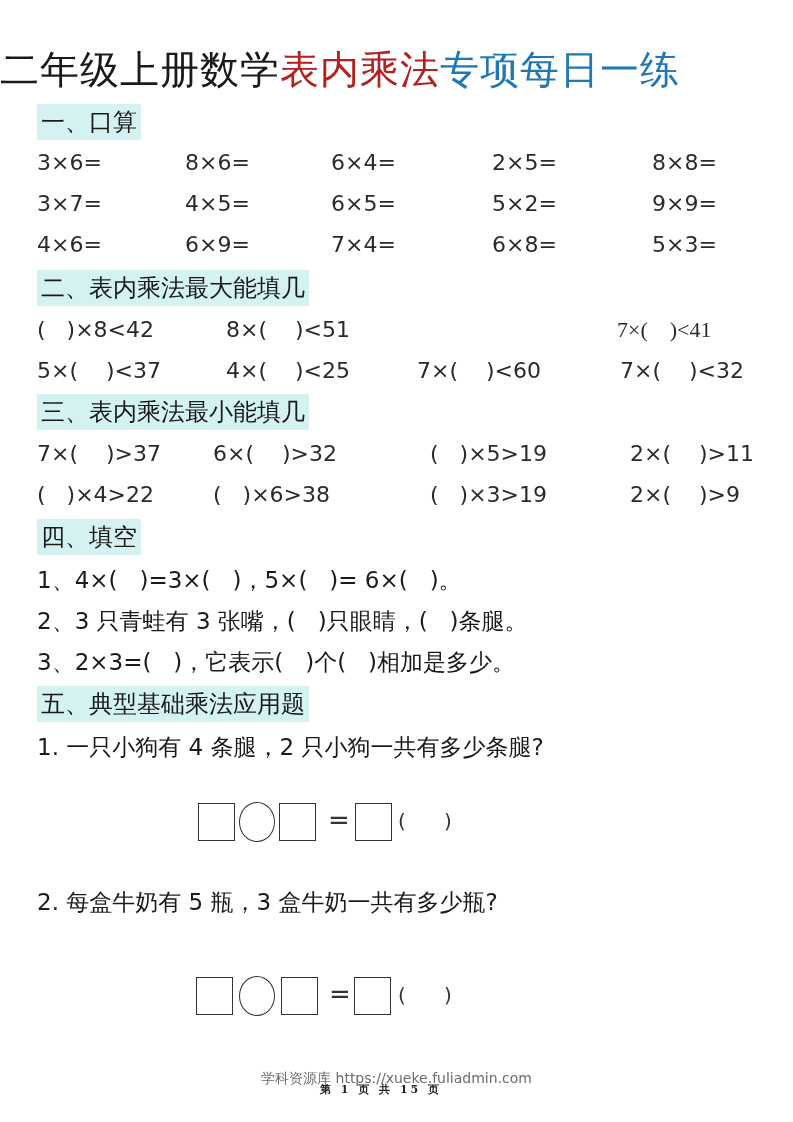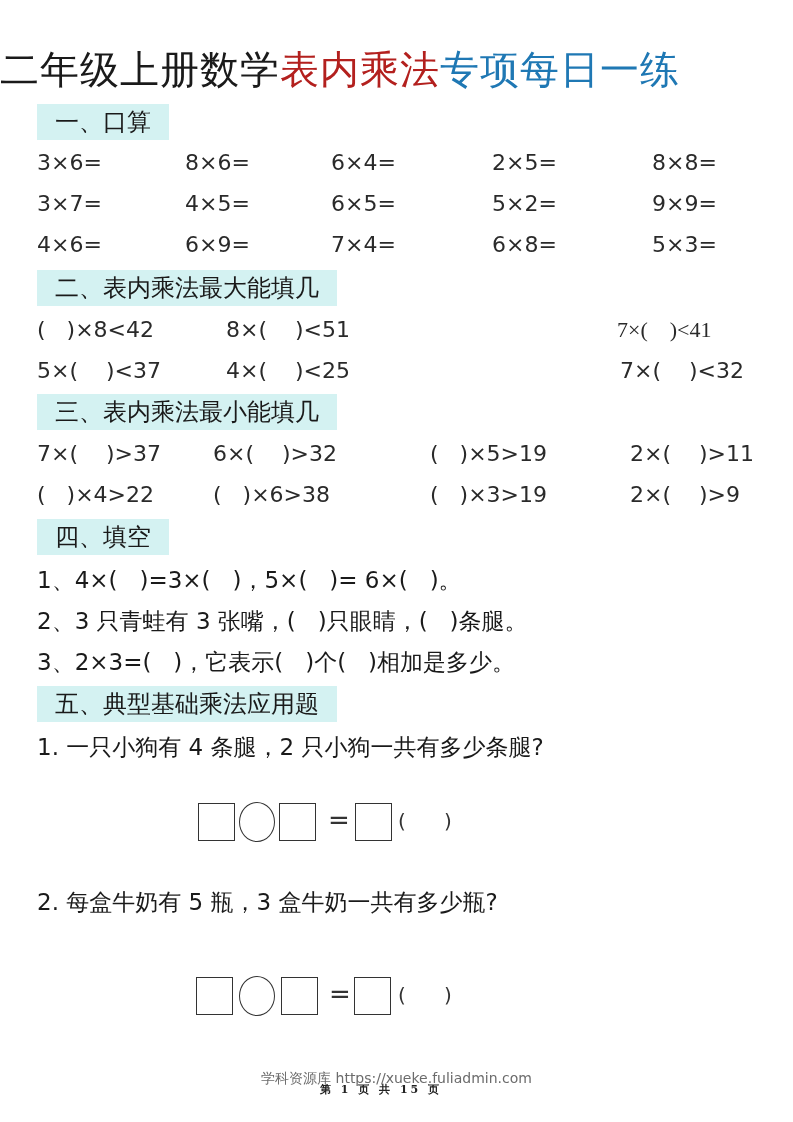--- a/index.html
+++ b/index.html
@@ -9,21 +9,21 @@
   }
   .title {
     position: absolute; left: 0; top: 42px; width: 673px; text-align: center;
     font-size: 39px; letter-spacing: 1px; line-height: 56px; white-space: nowrap;
   }
   .title .t1 { color: #1a1a1a; }
   .title .t2 { color: #b3201e; }
   .title .t3 { color: #1f78b4; }
   .sec-head {
     position: absolute; left: 37px; height: 36px; line-height: 36px;
-    background: #d4f2f2; font-size: 24px; color: #1a1a1a; padding: 0 18px;
+    background: #d4f2f2; font-size: 24px; color: #1a1a1a; padding: 0 4px;
     white-space: nowrap;
   }
   .row { position: absolute; left: 0; width: 793px; height: 40px; font-size: 22px; line-height: 40px; color: #2a2a2a; }
   .cell { position: absolute; white-space: pre; }
   .line { position: absolute; left: 37px; font-size: 23px; line-height: 40px; color: #1a1a1a; white-space: pre; }
   .eq { position: absolute; height: 44px; }
   .box { position: absolute; width: 37px; height: 38px; border: 1.5px solid #333; box-sizing: border-box; top: 0; }
   .circ { position: absolute; width: 36px; height: 40px; border: 1.5px solid #333; border-radius: 50%; box-sizing: border-box; top: -1px; }
   .eqsign { position: absolute; font-size: 26px; top: 2px; color: #333; }
   .paren { position: absolute; font-size: 20px; top: 6px; color: #333; white-space: pre; }
@@ -62,20 +62,21 @@
 
 <div class="sec-head" style="top:270px;">二、表内乘法最大能填几</div>
 <div class="row" style="top:310px;">
   <span class="cell" style="left:37px;">(   )×8&lt;42</span>
   <span class="cell" style="left:226px;">8×(    )&lt;51</span>
   <span class="cell" style="left:617px;font-family:Liberation Serif, serif;">7×(    )&lt;41</span>
 </div>
 <div class="row" style="top:351px;">
   <span class="cell" style="left:37px;">5×(    )&lt;37</span>
   <span class="cell" style="left:226px;">4×(    )&lt;25</span>
+  <span class="cell" style="left:417px;">7×(    )&lt;60</span>
   <span class="cell" style="left:620px;">7×(    )&lt;32</span>
 </div>
 
 <div class="sec-head" style="top:394px;">三、表内乘法最小能填几</div>
 <div class="row" style="top:434px;">
   <span class="cell" style="left:37px;">7×(    )&gt;37</span>
   <span class="cell" style="left:213px;">6×(    )&gt;32</span>
   <span class="cell" style="left:430px;">(   )×5&gt;19</span>
   <span class="cell" style="left:630px;">2×(    )&gt;11</span>
 </div>

